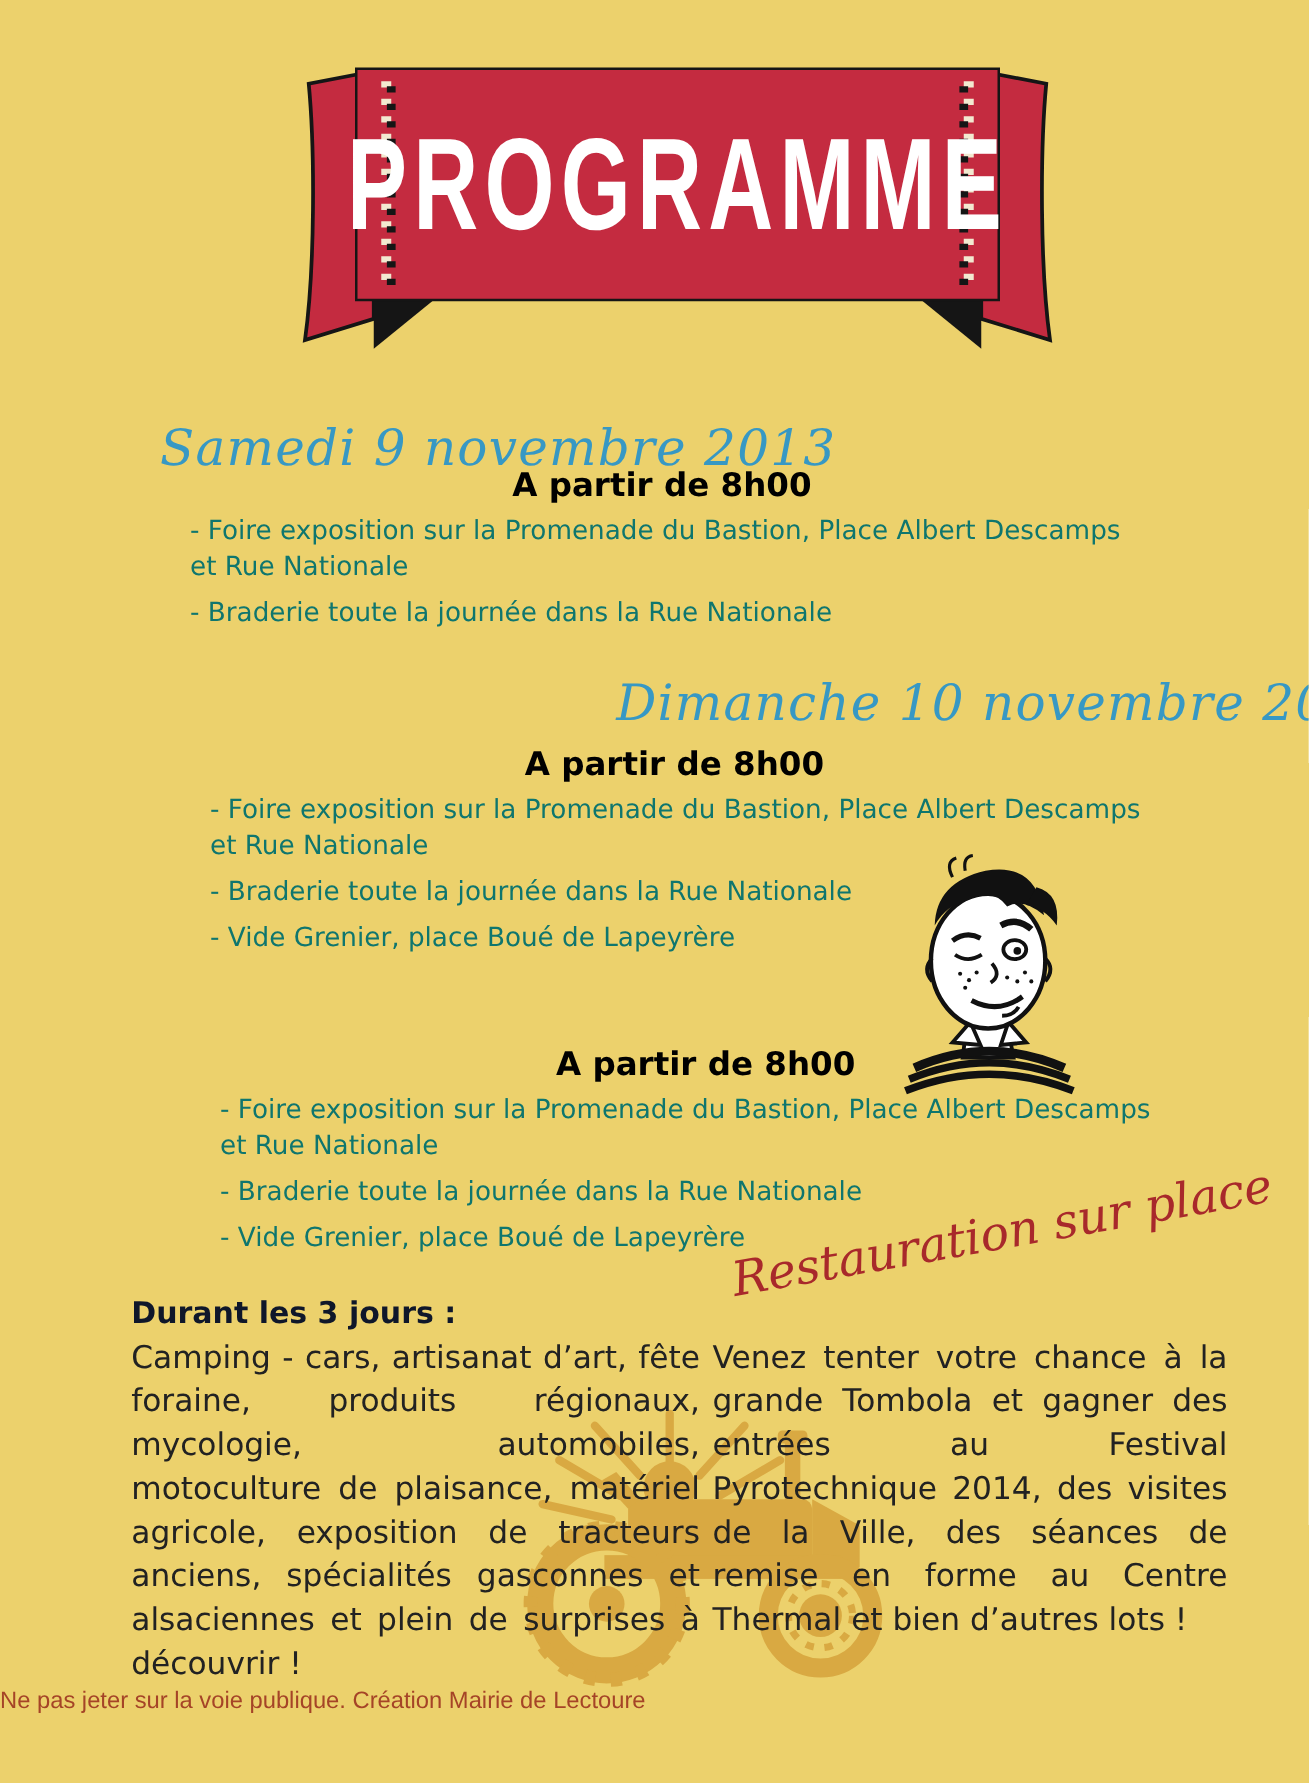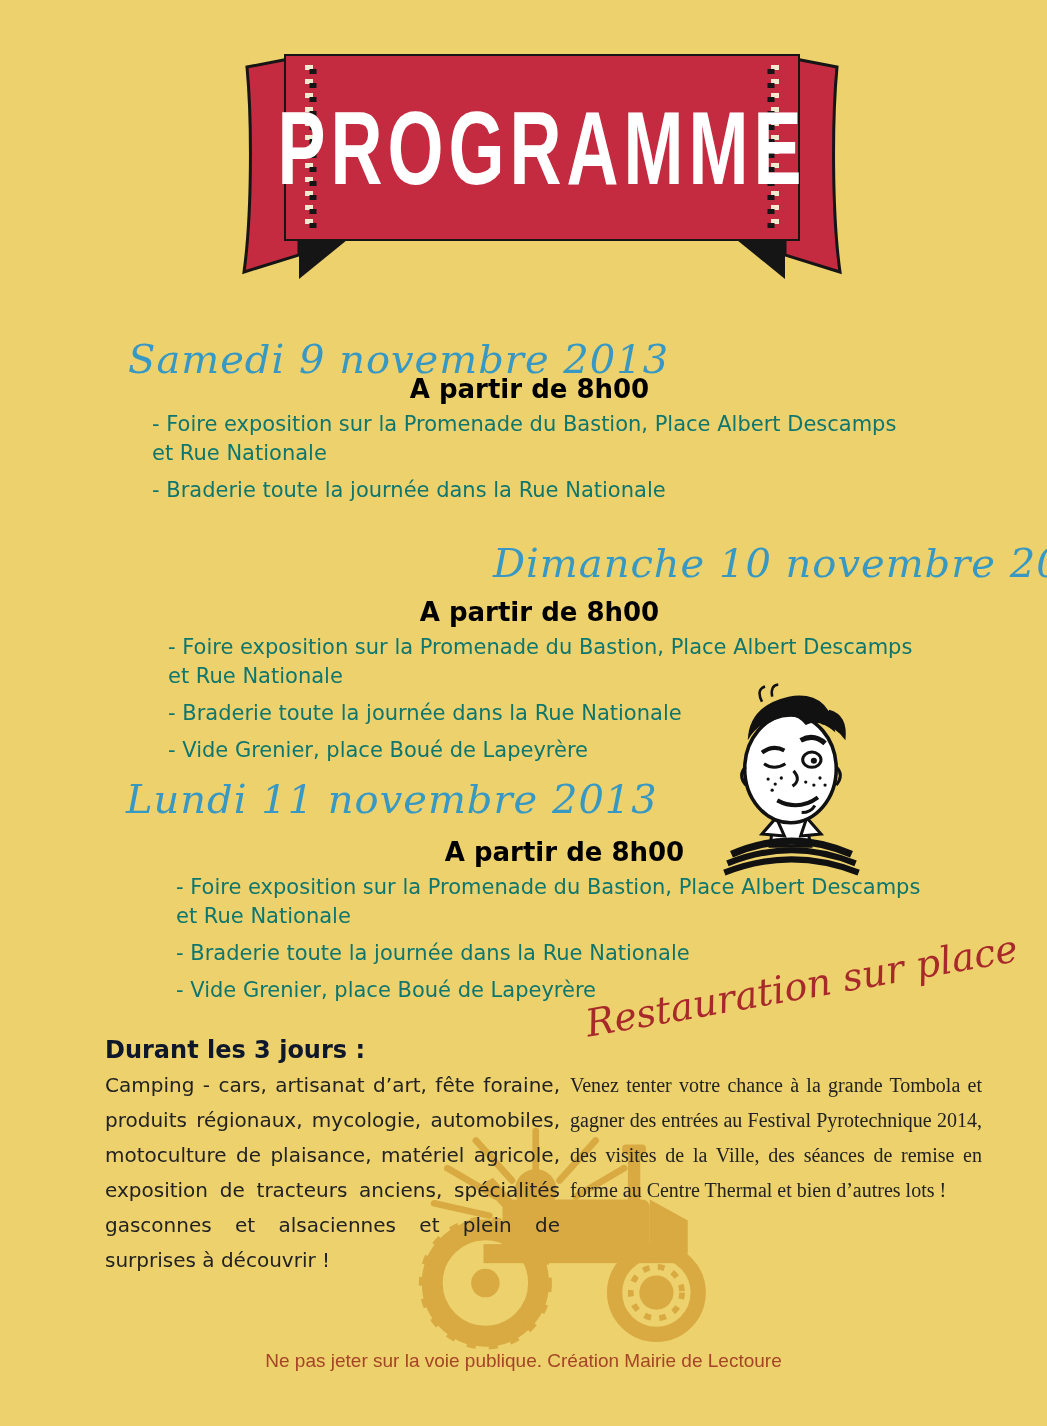--- a/index.html
+++ b/index.html
@@ -36,31 +36,31 @@
   .items-3{left:176px;top:873px;}
 
   
   .resto{position:absolute;left:586px;top:1002px;margin:0;white-space:nowrap;
     font-family:"DejaVu Serif",serif;font-style:italic;font-weight:normal;
     font-size:38px;color:#A8292B;transform:rotate(-10deg);transform-origin:left center;z-index:2;}
 
   
   .durant-heading{position:absolute;left:105px;top:1036px;margin:0;
     font-size:24px;font-weight:bold;color:#0f172a;z-index:2;}
-  .col{position:absolute;margin:0;font-size:20px;line-height:35px;color:#222222;
+  .col{position:absolute;margin:0;font-size:25px;line-height:35px;color:#222222;
     text-align:justify;z-index:2;}
   .left-col{left:105px;top:1068px;width:455px;}
-  .right-col{left:570px;top:1068px;width:412px;font-family:Liberation Serif, serif;}
+  .right-col{left:570px;top:1068px;width:412px;}
 
   
   .boy{position:absolute;left:703px;top:680px;width:178px;height:196px;z-index:1;}
   .tractor{position:absolute;left:360px;top:1122px;width:380px;height:230px;z-index:0;}
 
   
-  .footer{position:absolute;top:1350px;width:100%;text-align:center;margin:0;
+  .footer{position:absolute;top:1350px;width:100%;margin:0;
     font-family:"Liberation Sans",sans-serif;font-size:19px;color:#A54427;z-index:2;}
 </style>
 </head>
 <body>
 
 <div class="poster">
 
   <div class="banner">
     <svg width="610" height="240" viewBox="0 0 610 240">
 
@@ -130,21 +130,20 @@
     <circle cx="64" cy="96" r="1.6" fill="#111111"></circle>
       <circle cx="71" cy="101" r="1.6" fill="#111111"></circle>
     <circle cx="77" cy="95" r="1.6" fill="#111111"></circle>
       <circle cx="68" cy="107" r="1.6" fill="#111111"></circle>
     <circle cx="101" cy="99" r="1.6" fill="#111111"></circle>
       <circle cx="109" cy="102" r="1.6" fill="#111111"></circle>
     <circle cx="115" cy="95" r="1.6" fill="#111111"></circle>
       <circle cx="120" cy="102" r="1.6" fill="#111111"></circle>
   </svg>
 
-  <h2 class="date date-3">Lundi 11 novembre 2013</h2>
   <p class="time time-3">A partir de 8h00</p>
   <div class="items items-3">
     <p>- Foire exposition sur la Promenade du Bastion, Place Albert Descamps et Rue Nationale</p>
     <p>- Braderie toute la journée dans la Rue Nationale</p>
     <p>- Vide Grenier, place Boué de Lapeyrère</p>
   </div>
 
   <h3 class="resto">Restauration sur place</h3>
 
   <svg class="tractor" viewBox="0 0 400 235">

